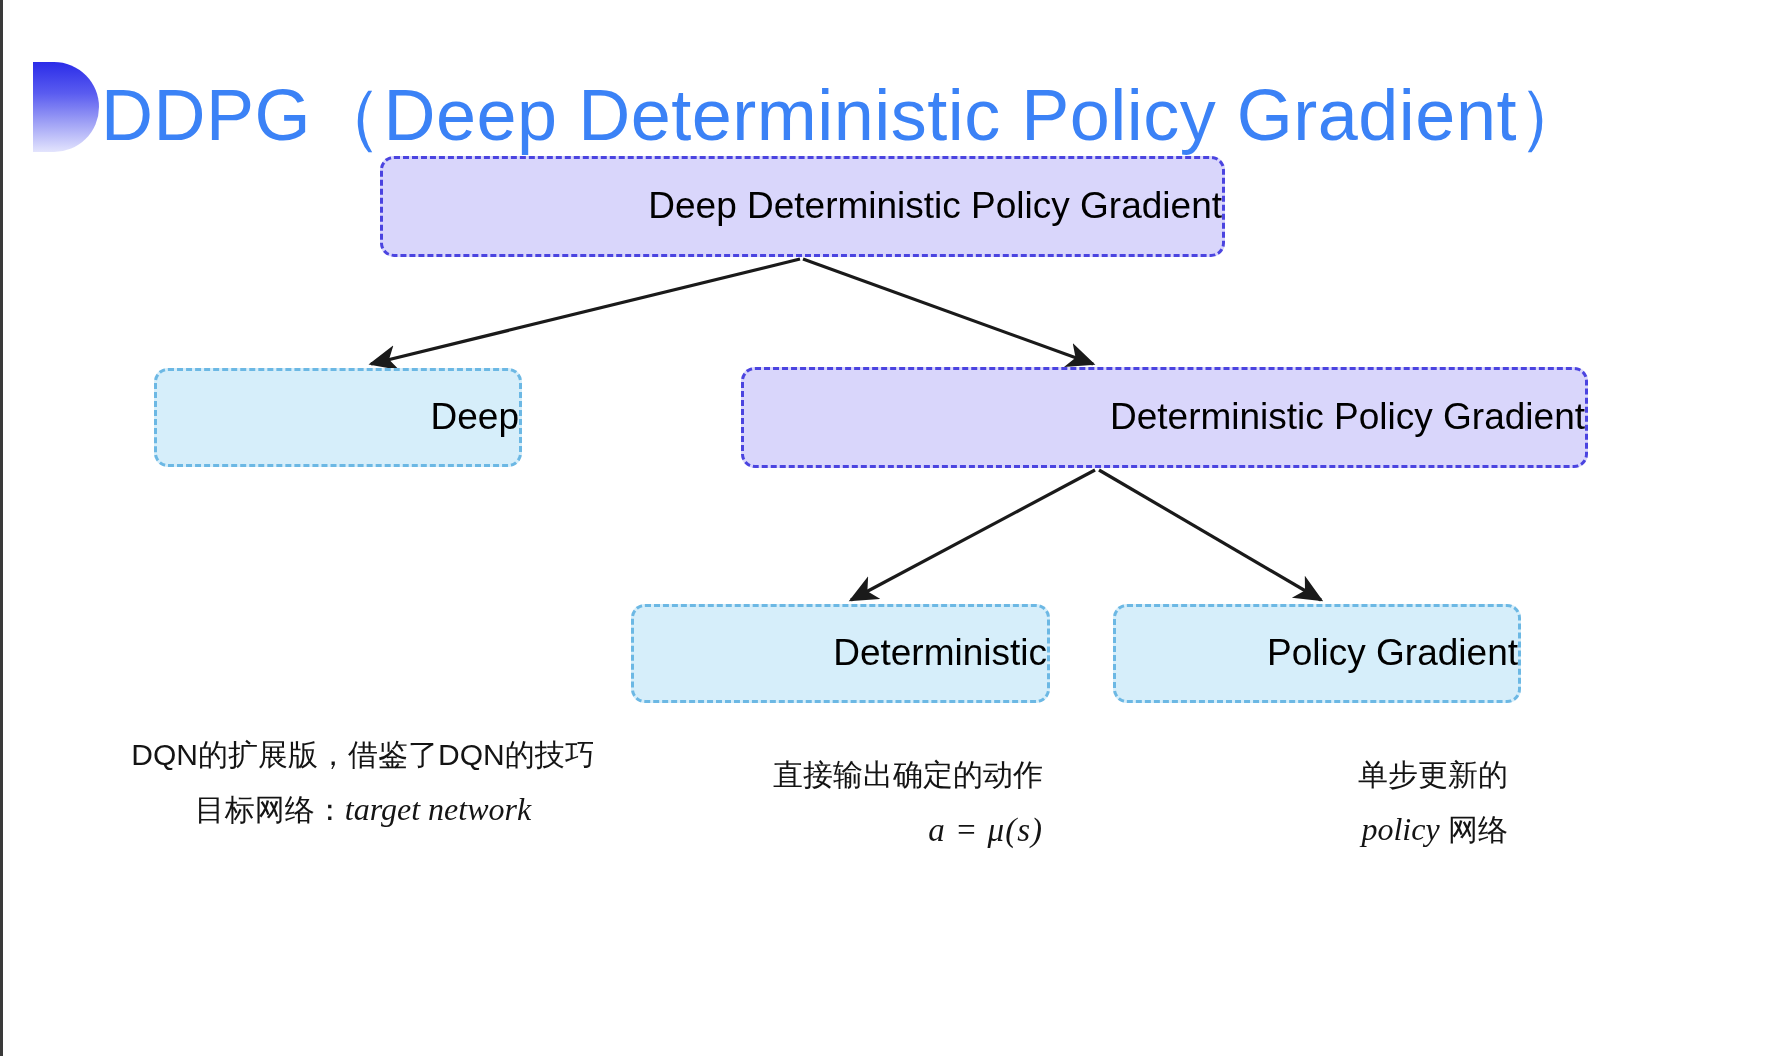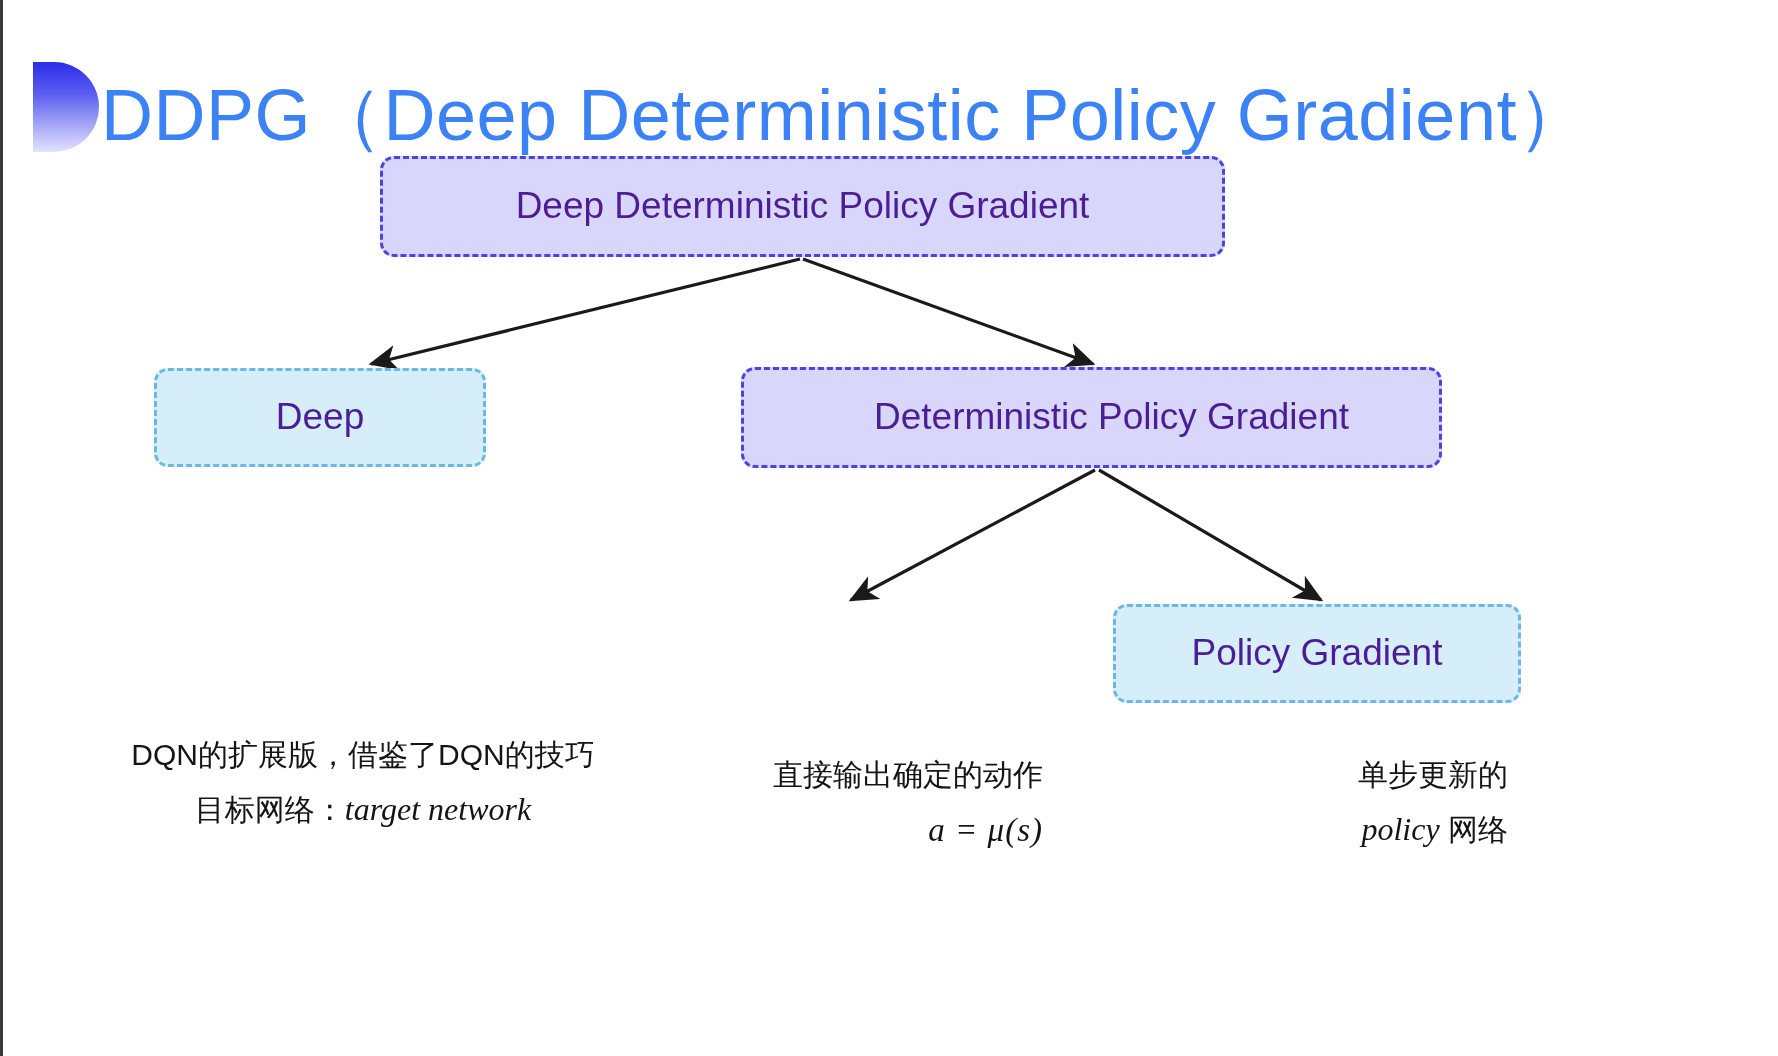--- a/index.html
+++ b/index.html
@@ -37,39 +37,39 @@
   #connectors{
     position:absolute;left:0;top:0;width:1778px;height:1056px;
     pointer-events:none;
   }
 
   
   .node{
     position:absolute;
     box-sizing:border-box;
     border-radius:14px;
-    display:flex;align-items:center;justify-content:center;
+    display:flex;align-items:center;justify-content:flex-end;
     text-align:center;
-    color:#4c1d95;
+    color:#000000;
     font-size:37px;
     line-height:1.1;
     white-space:nowrap;
   }
   .node.purple{
     background:#d9d6fb;
     border:3px dashed #4b44e0;
   }
   .node.cyan{
     background:#d6eefa;
     border:3px dashed #6cb8e4;
   }
 
   #node-root{ left:377px; top:156px; width:845px; height:101px; }
-  #node-deep{ left:151px; top:368px; width:332px; height:99px; }
-  #node-dpg{  left:738px; top:367px; width:701px; height:101px;padding-left:40px; }
+  #node-deep{ left:151px; top:368px; width:368px; height:99px; }
+  #node-dpg{  left:738px; top:367px; width:847px; height:101px;padding-left:40px; }
   #node-det{  left:628px; top:604px; width:419px; height:99px; }
   #node-pg{   left:1110px;top:604px; width:408px; height:99px; }
 
   
   .caption{
     position:absolute;
     color:#141414;
     font-size:30px;
     line-height:1.78;
     text-align:right;
@@ -119,20 +119,23 @@
   </div>
 
   <div class="node cyan" id="node-deep">
     <span>Deep</span>
   </div>
 
   <div class="node purple" id="node-dpg">
     <span>Deterministic Policy Gradient</span>
   </div>
 
+  <div class="node cyan" id="node-det">
+    <span>Deterministic</span>
+  </div>
 
   <div class="node cyan" id="node-pg">
     <span>Policy Gradient</span>
   </div>
 
   <div class="caption" id="caption-left">
     <div class="ln1">DQN的扩展版，借鉴了DQN的技巧</div>
     <div class="ln2"><span>目标网络：</span><span class="ital">target network</span></div>
   </div>
 

